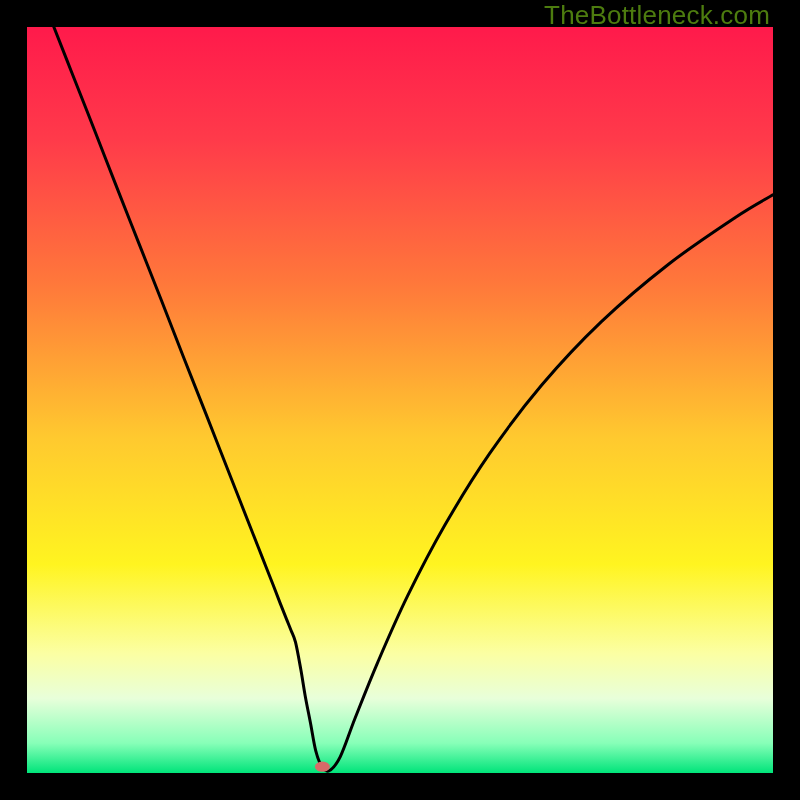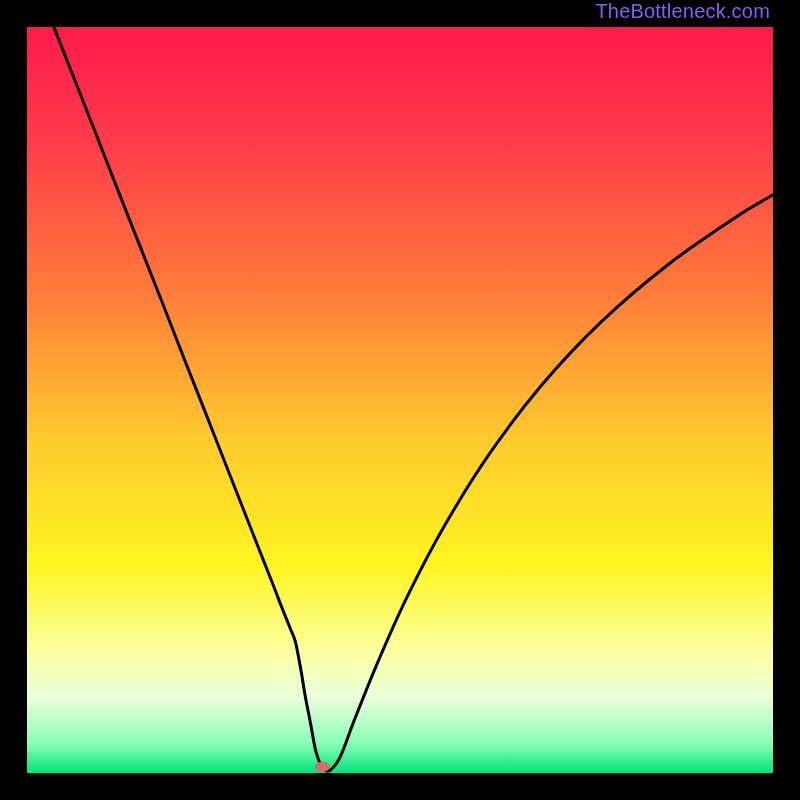--- a/index.html
+++ b/index.html
@@ -24,22 +24,22 @@
     left: 27px;
     top: 27px;
     width: 746px;
     height: 746px;
     overflow: hidden;
   }
   .watermark {
     position: absolute;
     top: 0;
     right: 30px;
-    color: #8b5cf6;
-    font-size: 20px;
+    color: #4d7c0f;
+    font-size: 26px;
     font-weight: 500;
     letter-spacing: 0.2px;
     font-family: Arial, Helvetica, sans-serif;
     user-select: none;
   }
   svg { display: block; }
 </style>
 </head>
 <body>
 

